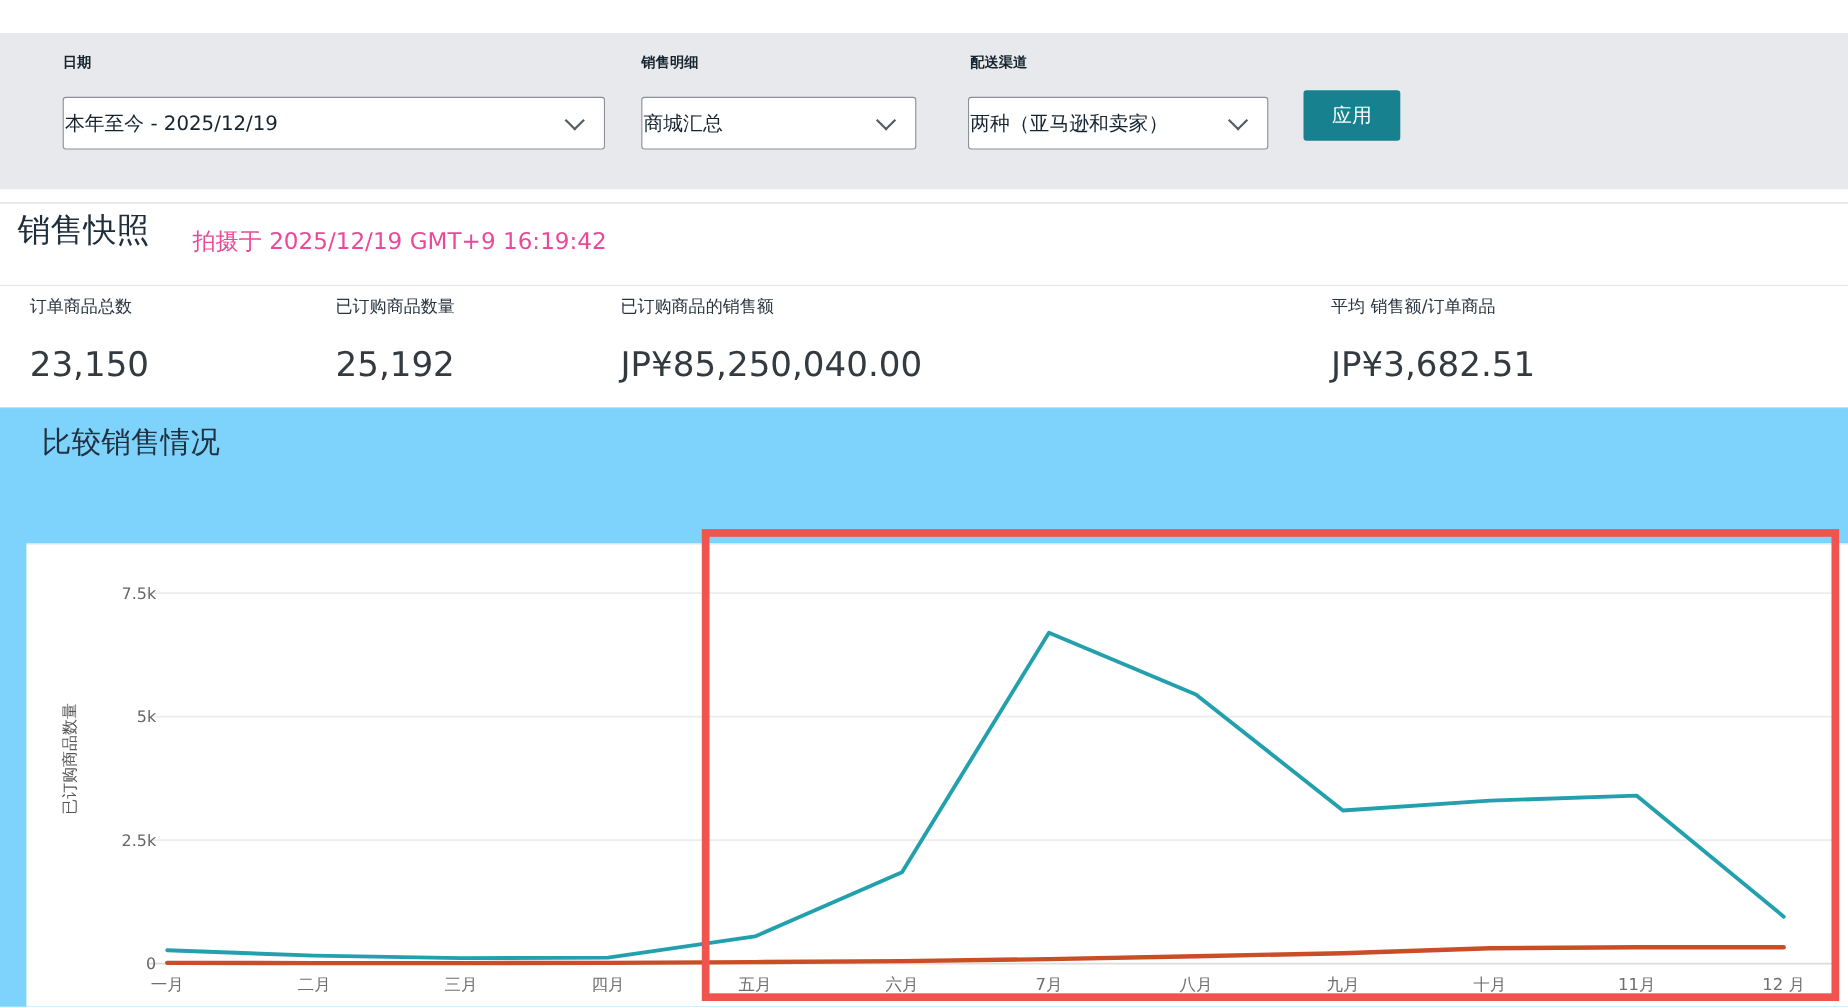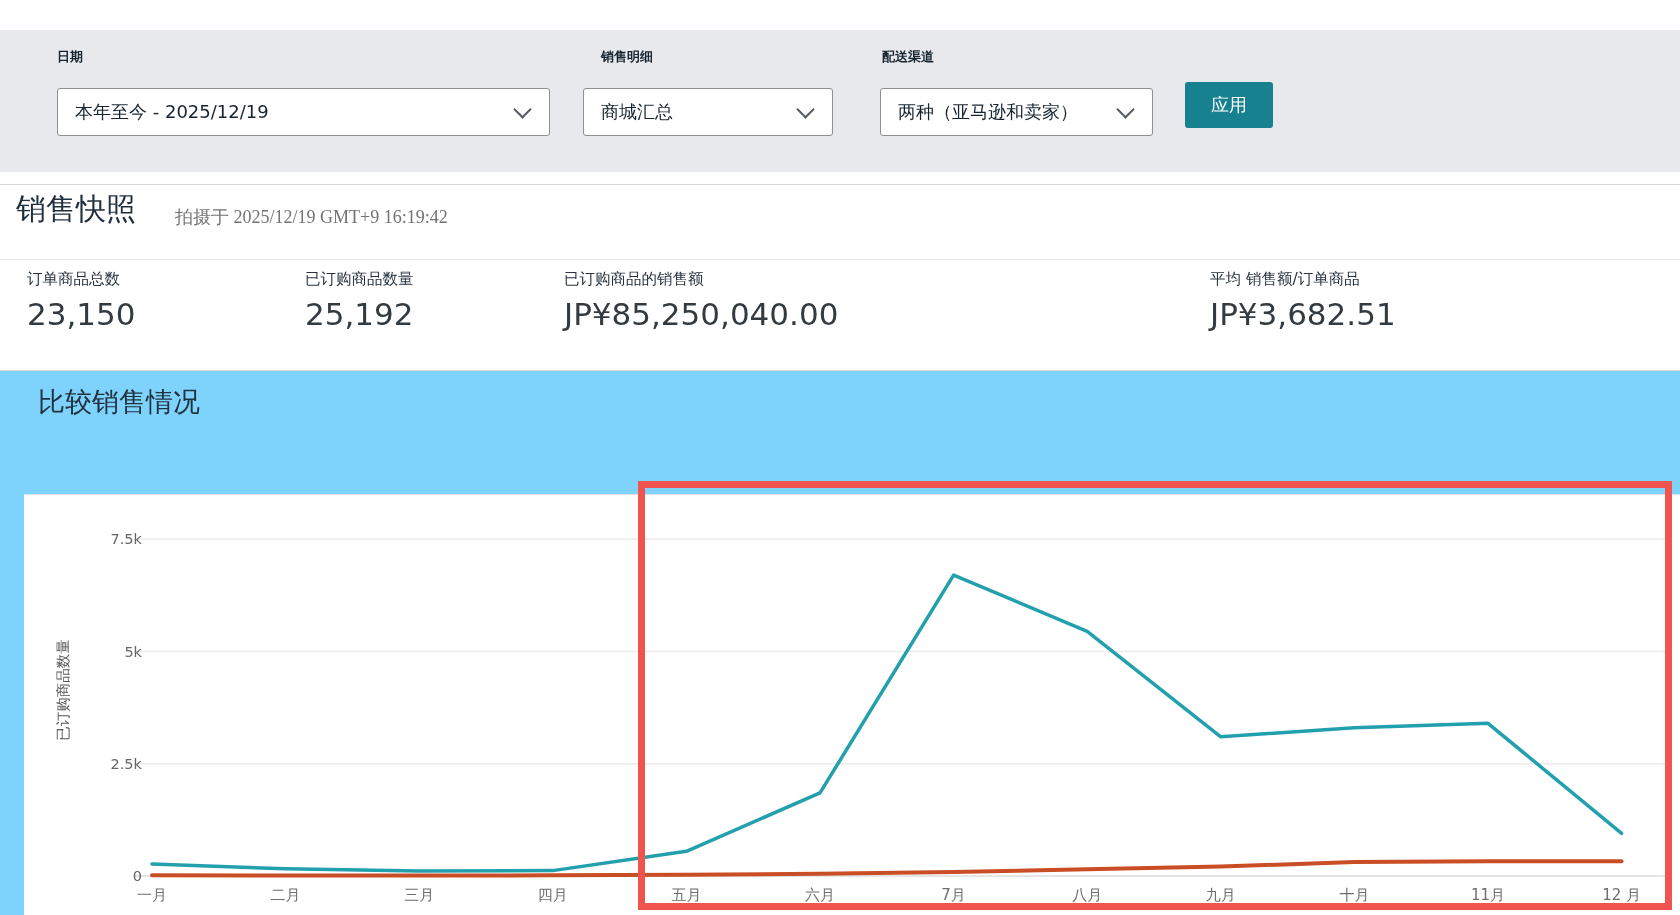--- a/index.html
+++ b/index.html
@@ -16,21 +16,21 @@
   }
   .filter-label{
     position:absolute;top:18px;font-size:13px;font-weight:bold;color:#16242f;
   }
   .select-box{
     position:absolute;top:58px;height:48px;background:#ffffff;
     border:1px solid #8d9096;border-radius:3px;box-sizing:border-box;
     display:flex;align-items:center;cursor:pointer;
   }
   .select-box .sel-text{
-    padding-left:17px;font-size:18px;color:#16242f;white-space:nowrap;
+    padding-left:1px;font-size:18px;color:#16242f;white-space:nowrap;
     overflow:hidden;flex:1;
   }
   .chev{
     width:11px;height:11px;border-right:2.5px solid #555c63;border-bottom:2.5px solid #555c63;
     transform:rotate(45deg);margin:-6px 20px 0 12px;flex:none;
   }
   #apply-btn{
     position:absolute;left:1185px;top:52px;width:88px;height:46px;
     border:none;border-radius:3px;color:#ffffff;font-size:18px;
     font-family:inherit;cursor:pointer;
@@ -40,25 +40,25 @@
     position:absolute;left:0;top:184px;width:1680px;height:182px;
     background:#ffffff;border-top:1px solid #d5d9d9;box-sizing:border-box;
   }
   #snapshot-header{
     position:absolute;left:0;top:0;width:100%;height:74px;text-align:right;
   }
   #snapshot-title{
     position:absolute;left:16px;top:4px;font-size:30px;color:#1f2e3d;
   }
   #snapshot-taken{
-    position:absolute;left:175px;top:20px;font-size:18px;color:#737373;font-family:Liberation Serif, serif;
+    position:absolute;left:175px;top:20px;font-size:21px;color:#ec4899;
   }
   .hdiv{position:absolute;left:0;top:74px;width:1680px;height:1px;background:#e5e8e8;}
   .stat{position:absolute;top:84px;}
-  .stat .stat-label{font-size:15.5px;color:#27333e;margin-bottom:6px;white-space:nowrap;}
+  .stat .stat-label{font-size:15.5px;color:#27333e;margin-bottom:24px;white-space:nowrap;}
   .stat .stat-value{font-size:31px;color:#333a40;white-space:nowrap;}
   .stat-0{left:27px;}.stat-1{left:305px;}.stat-2{left:564px;}.stat-3{left:930px;}.stat-4{left:1210px;}
   
   #compare{
     position:absolute;left:0;top:370px;width:1680px;height:548px;
     background:#7dd3fc;border-top:1px solid #d9dcdc;box-sizing:border-box;
   }
   #compare-title{
     position:absolute;left:38px;top:13px;font-size:27px;color:#223140;
   }
@@ -78,21 +78,21 @@
 <body>
 
 <div id="filterbar">
 
   <div class="filter-label" style="left:57px">日期</div>
   <div class="select-box" style="left:57px;width:493px">
     <span class="sel-text">本年至今 - 2025/12/19</span>
     <span class="chev"></span>
   </div>
 
-  <div class="filter-label" style="left:601px">销售明细</div>
+  <div class="filter-label" style="left:583px">销售明细</div>
   <div class="select-box" style="left:583px;width:250px">
     <span class="sel-text">商城汇总</span>
     <span class="chev"></span>
   </div>
 
   <div class="filter-label" style="left:882px">配送渠道</div>
   <div class="select-box" style="left:880px;width:273px">
     <span class="sel-text">两种（亚马逊和卖家）</span>
     <span class="chev"></span>
   </div>

